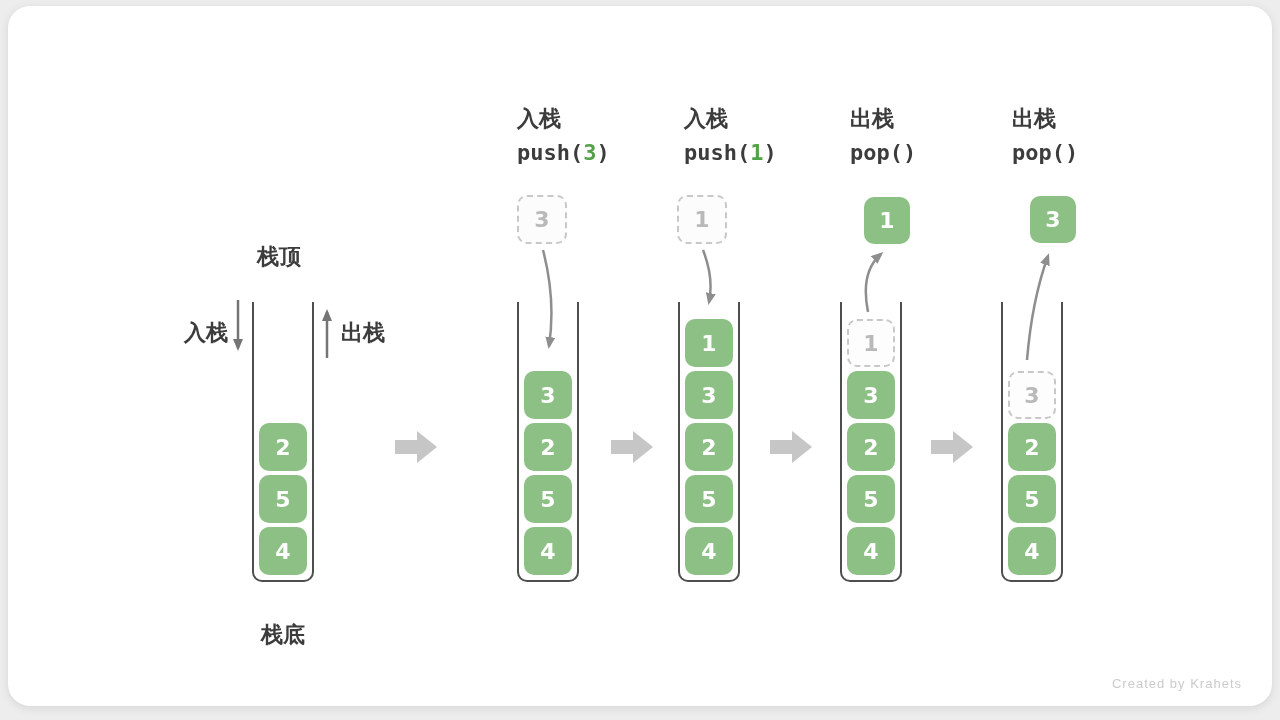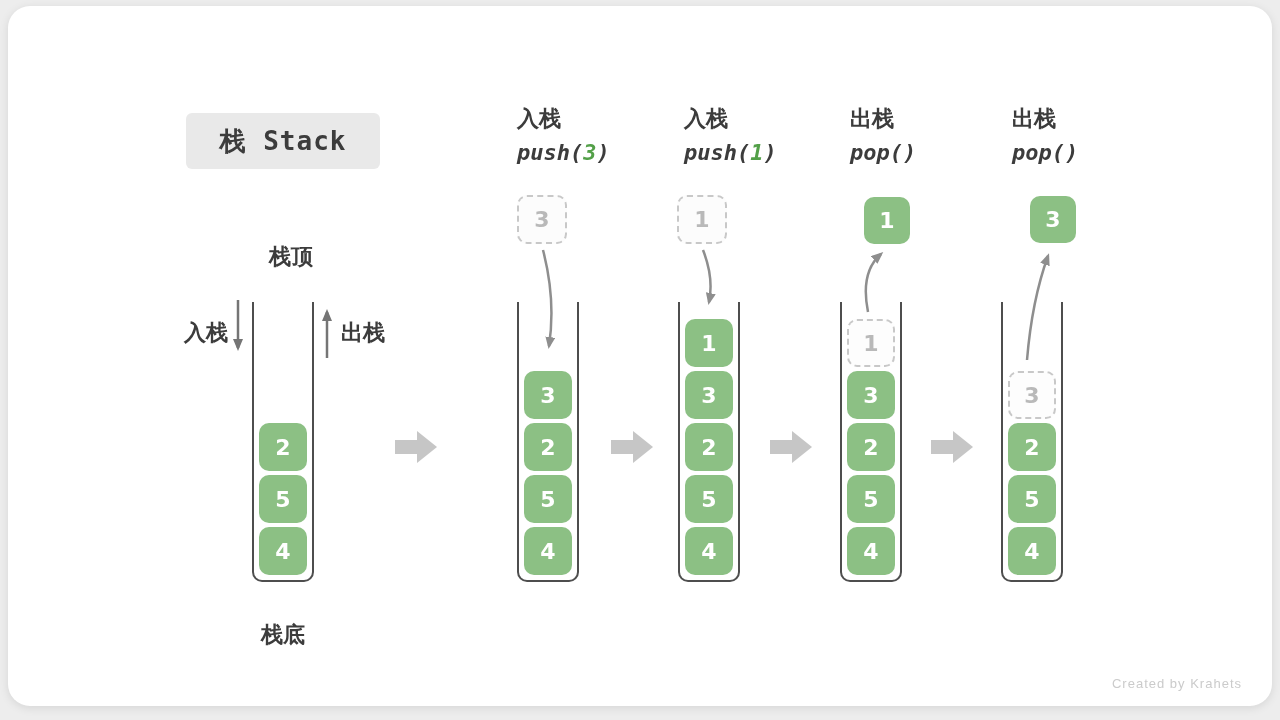--- a/index.html
+++ b/index.html
@@ -26,21 +26,21 @@
     font-family:"DejaVu Sans Mono","Liberation Mono",monospace;
     font-size:26px;font-weight:700;color:var(--ink,#3c3c3c);
     letter-spacing:1px;
   }
 
   
   .op{position:absolute;top:104px;color:var(--ink,#3c3c3c);}
   .op-zh{font-size:22px;line-height:30px;font-weight:700;}
   .op-code{
     font-family:"DejaVu Sans Mono","Liberation Mono",monospace;
-    font-size:22px;line-height:34px;margin-top:2px;font-weight:700;font-style:italic;
+    font-size:22px;line-height:34px;margin-top:2px;font-weight:700;
   }
   .op-code .arg{color:var(--green_text,#53a048);}
 
   
   .float-box{
     position:absolute;top:196px;width:46px;height:47px;
     border-radius:10px;
     display:flex;align-items:center;justify-content:center;
     font-size:22px;font-weight:700;
     box-sizing:border-box;
@@ -95,23 +95,20 @@
     font-size:13px;letter-spacing:1px;color:var(--watermark,#cbcbcb);
   }
 </style>
 </head>
 <body>
 
 <div class="card"></div>
 
 <div class="stage">
 
-  <div class="title-box">
-    <span>栈 Stack</span>
-  </div>
 
   <div class="op" style="left:517px">
     <div class="op-zh">入栈</div>
     <div class="op-code"><span>push(</span><span class="arg">3</span><span>)</span></div>
   </div>
   <div class="op" style="left:684px">
     <div class="op-zh">入栈</div>
     <div class="op-code"><span>push(</span><span class="arg">1</span><span>)</span></div>
   </div>
   <div class="op" style="left:850px">
@@ -153,21 +150,21 @@
       <div class="block">5</div>
       <div class="block">4</div>
     </div>
   <div class="stack" style="left:1001px">
       <div class="block ghost">3</div>
       <div class="block">2</div>
       <div class="block">5</div>
       <div class="block">4</div>
     </div>
 
-  <div class="cap" style="left:258px;top:242px">栈顶</div>
+  <div class="cap" style="left:246px;top:242px">栈顶</div>
   <div class="cap" style="left:250px;top:620px">栈底</div>
   <div class="side-label" style="left:178px;top:318px;width:50px;text-align:right">入栈</div>
   <div class="side-label" style="left:341px;top:318px">出栈</div>
 
   <svg class="svg-overlay" width="1280" height="720" viewBox="0 0 1280 720">
     <defs>
       <marker id="headFlow" orient="auto" markerUnits="userSpaceOnUse" markerWidth="14" markerHeight="12" refX="9" refY="5">
         <path d="M0,0 L12,5 L0,10 Z" fill="#8e8e8e"></path>
       </marker>
       <marker id="headSide" orient="auto" markerUnits="userSpaceOnUse" markerWidth="14" markerHeight="12" refX="9" refY="5">

